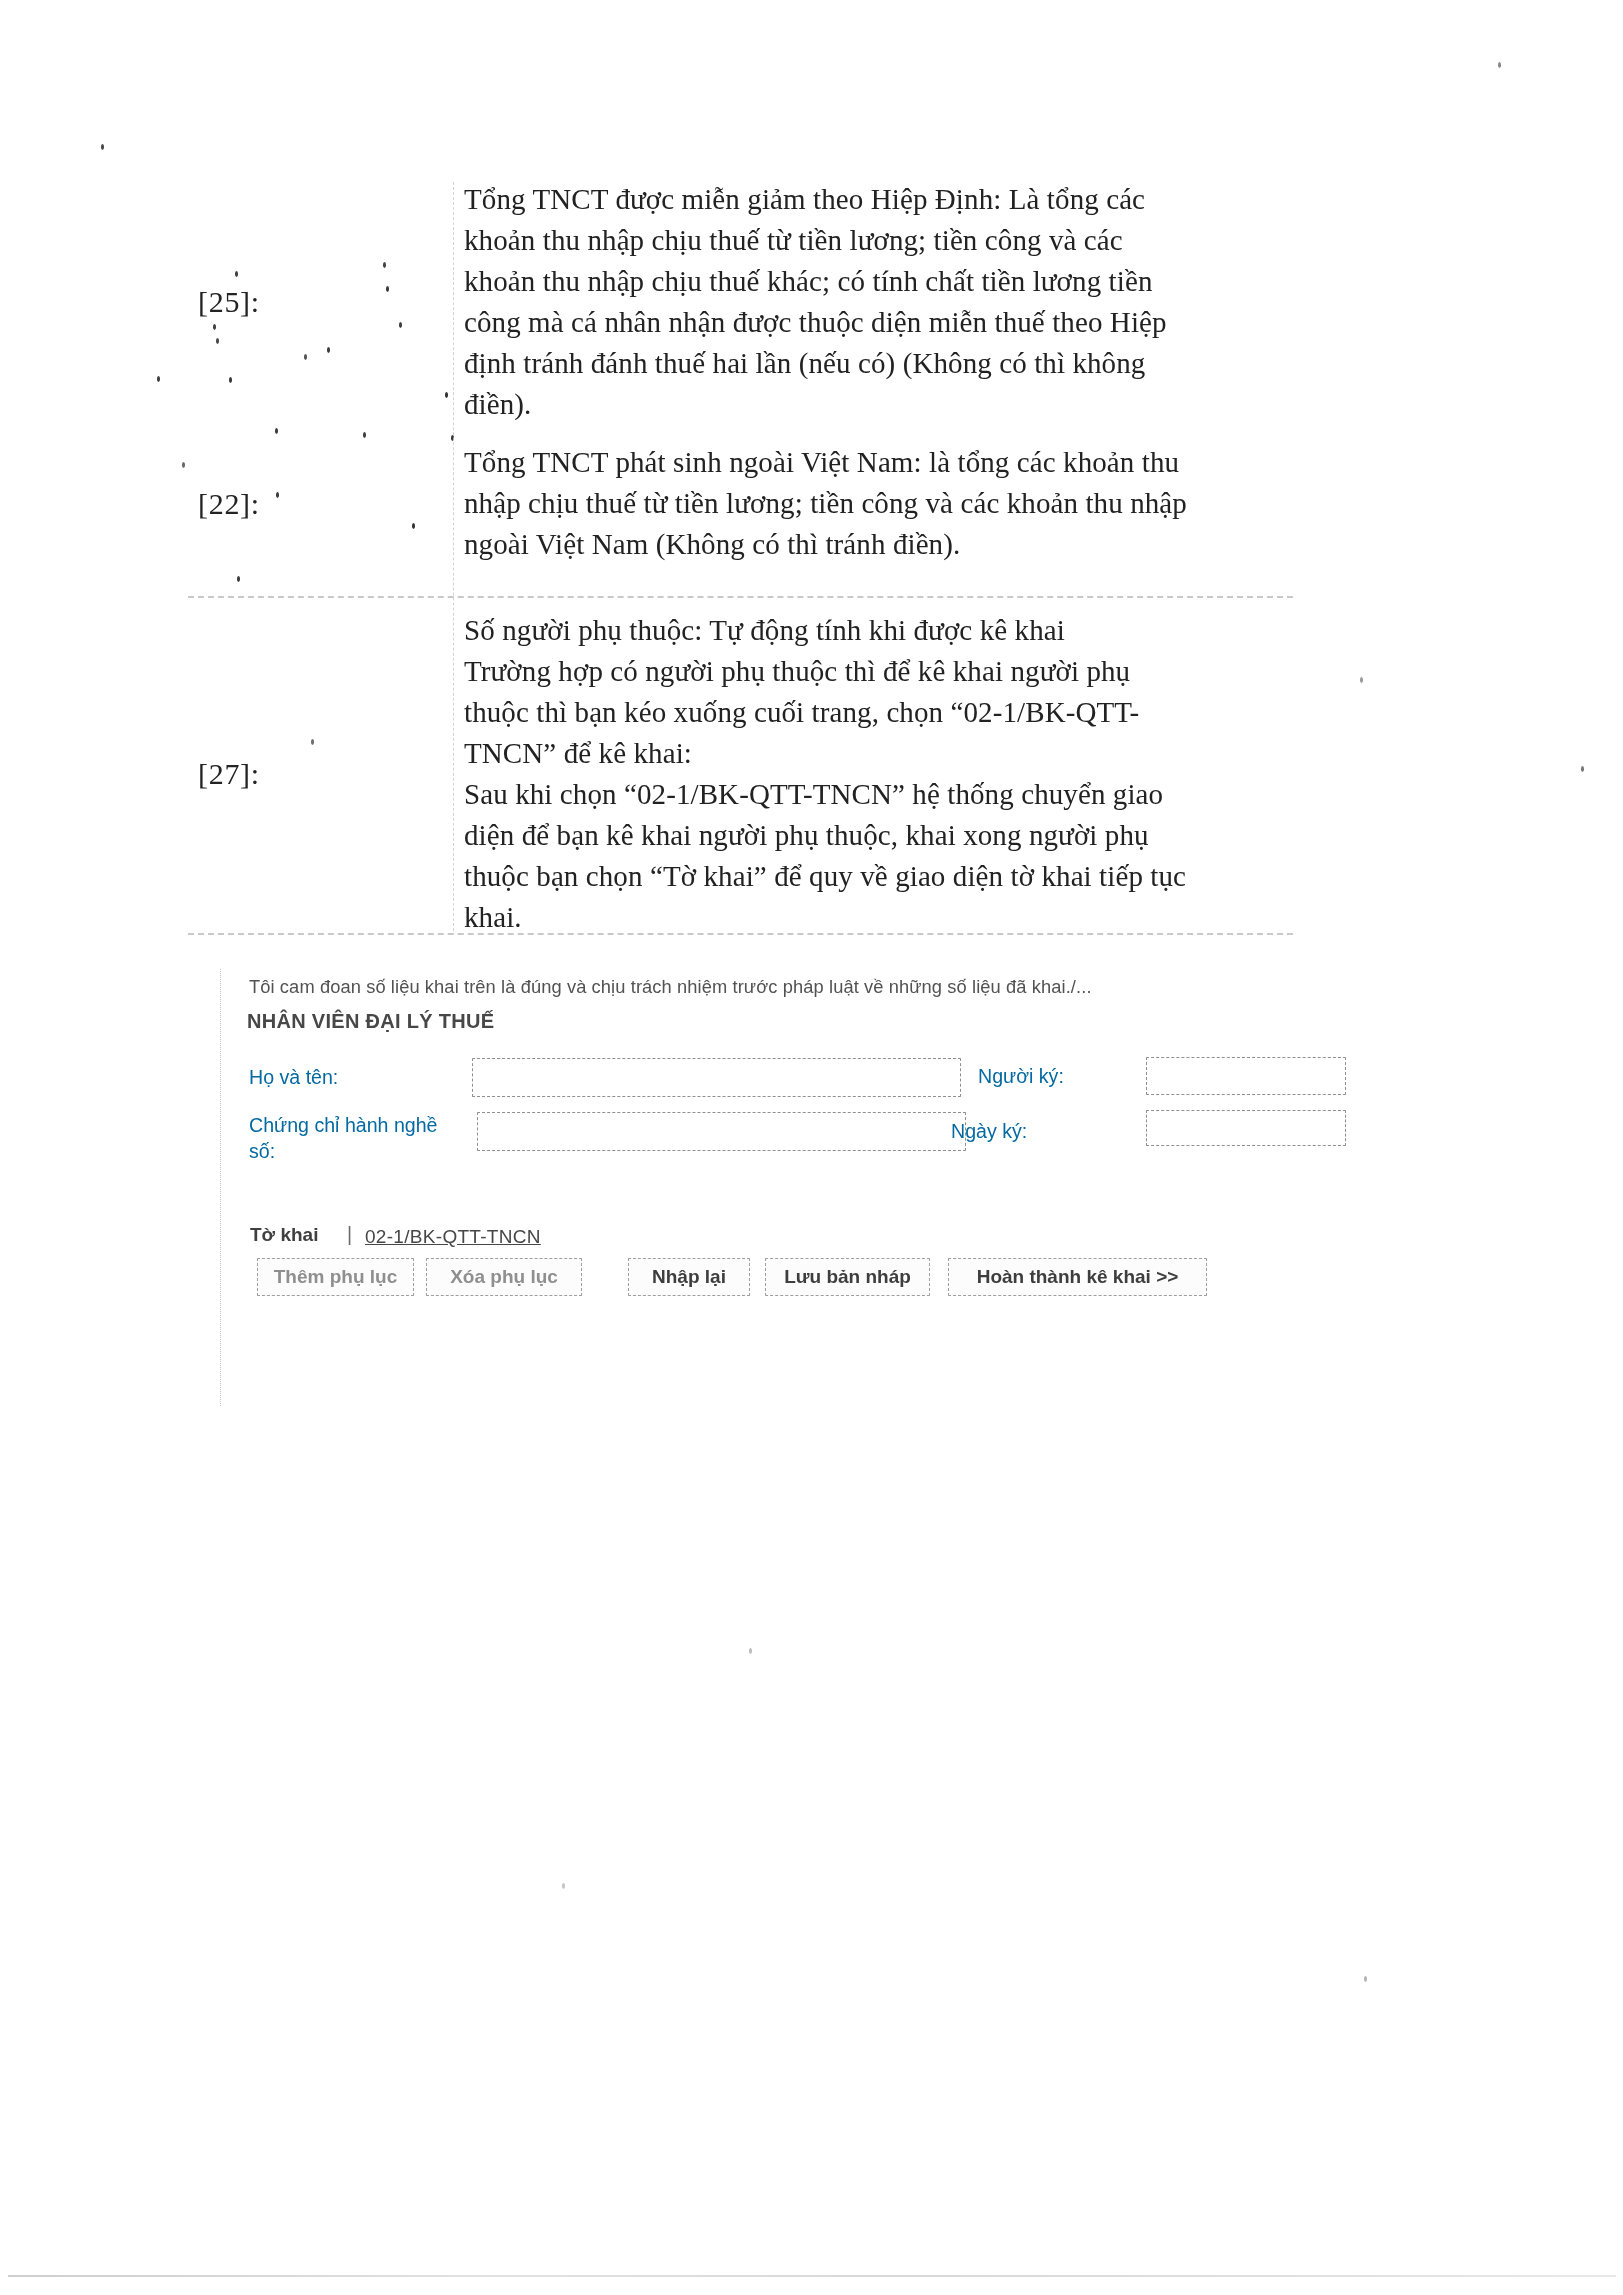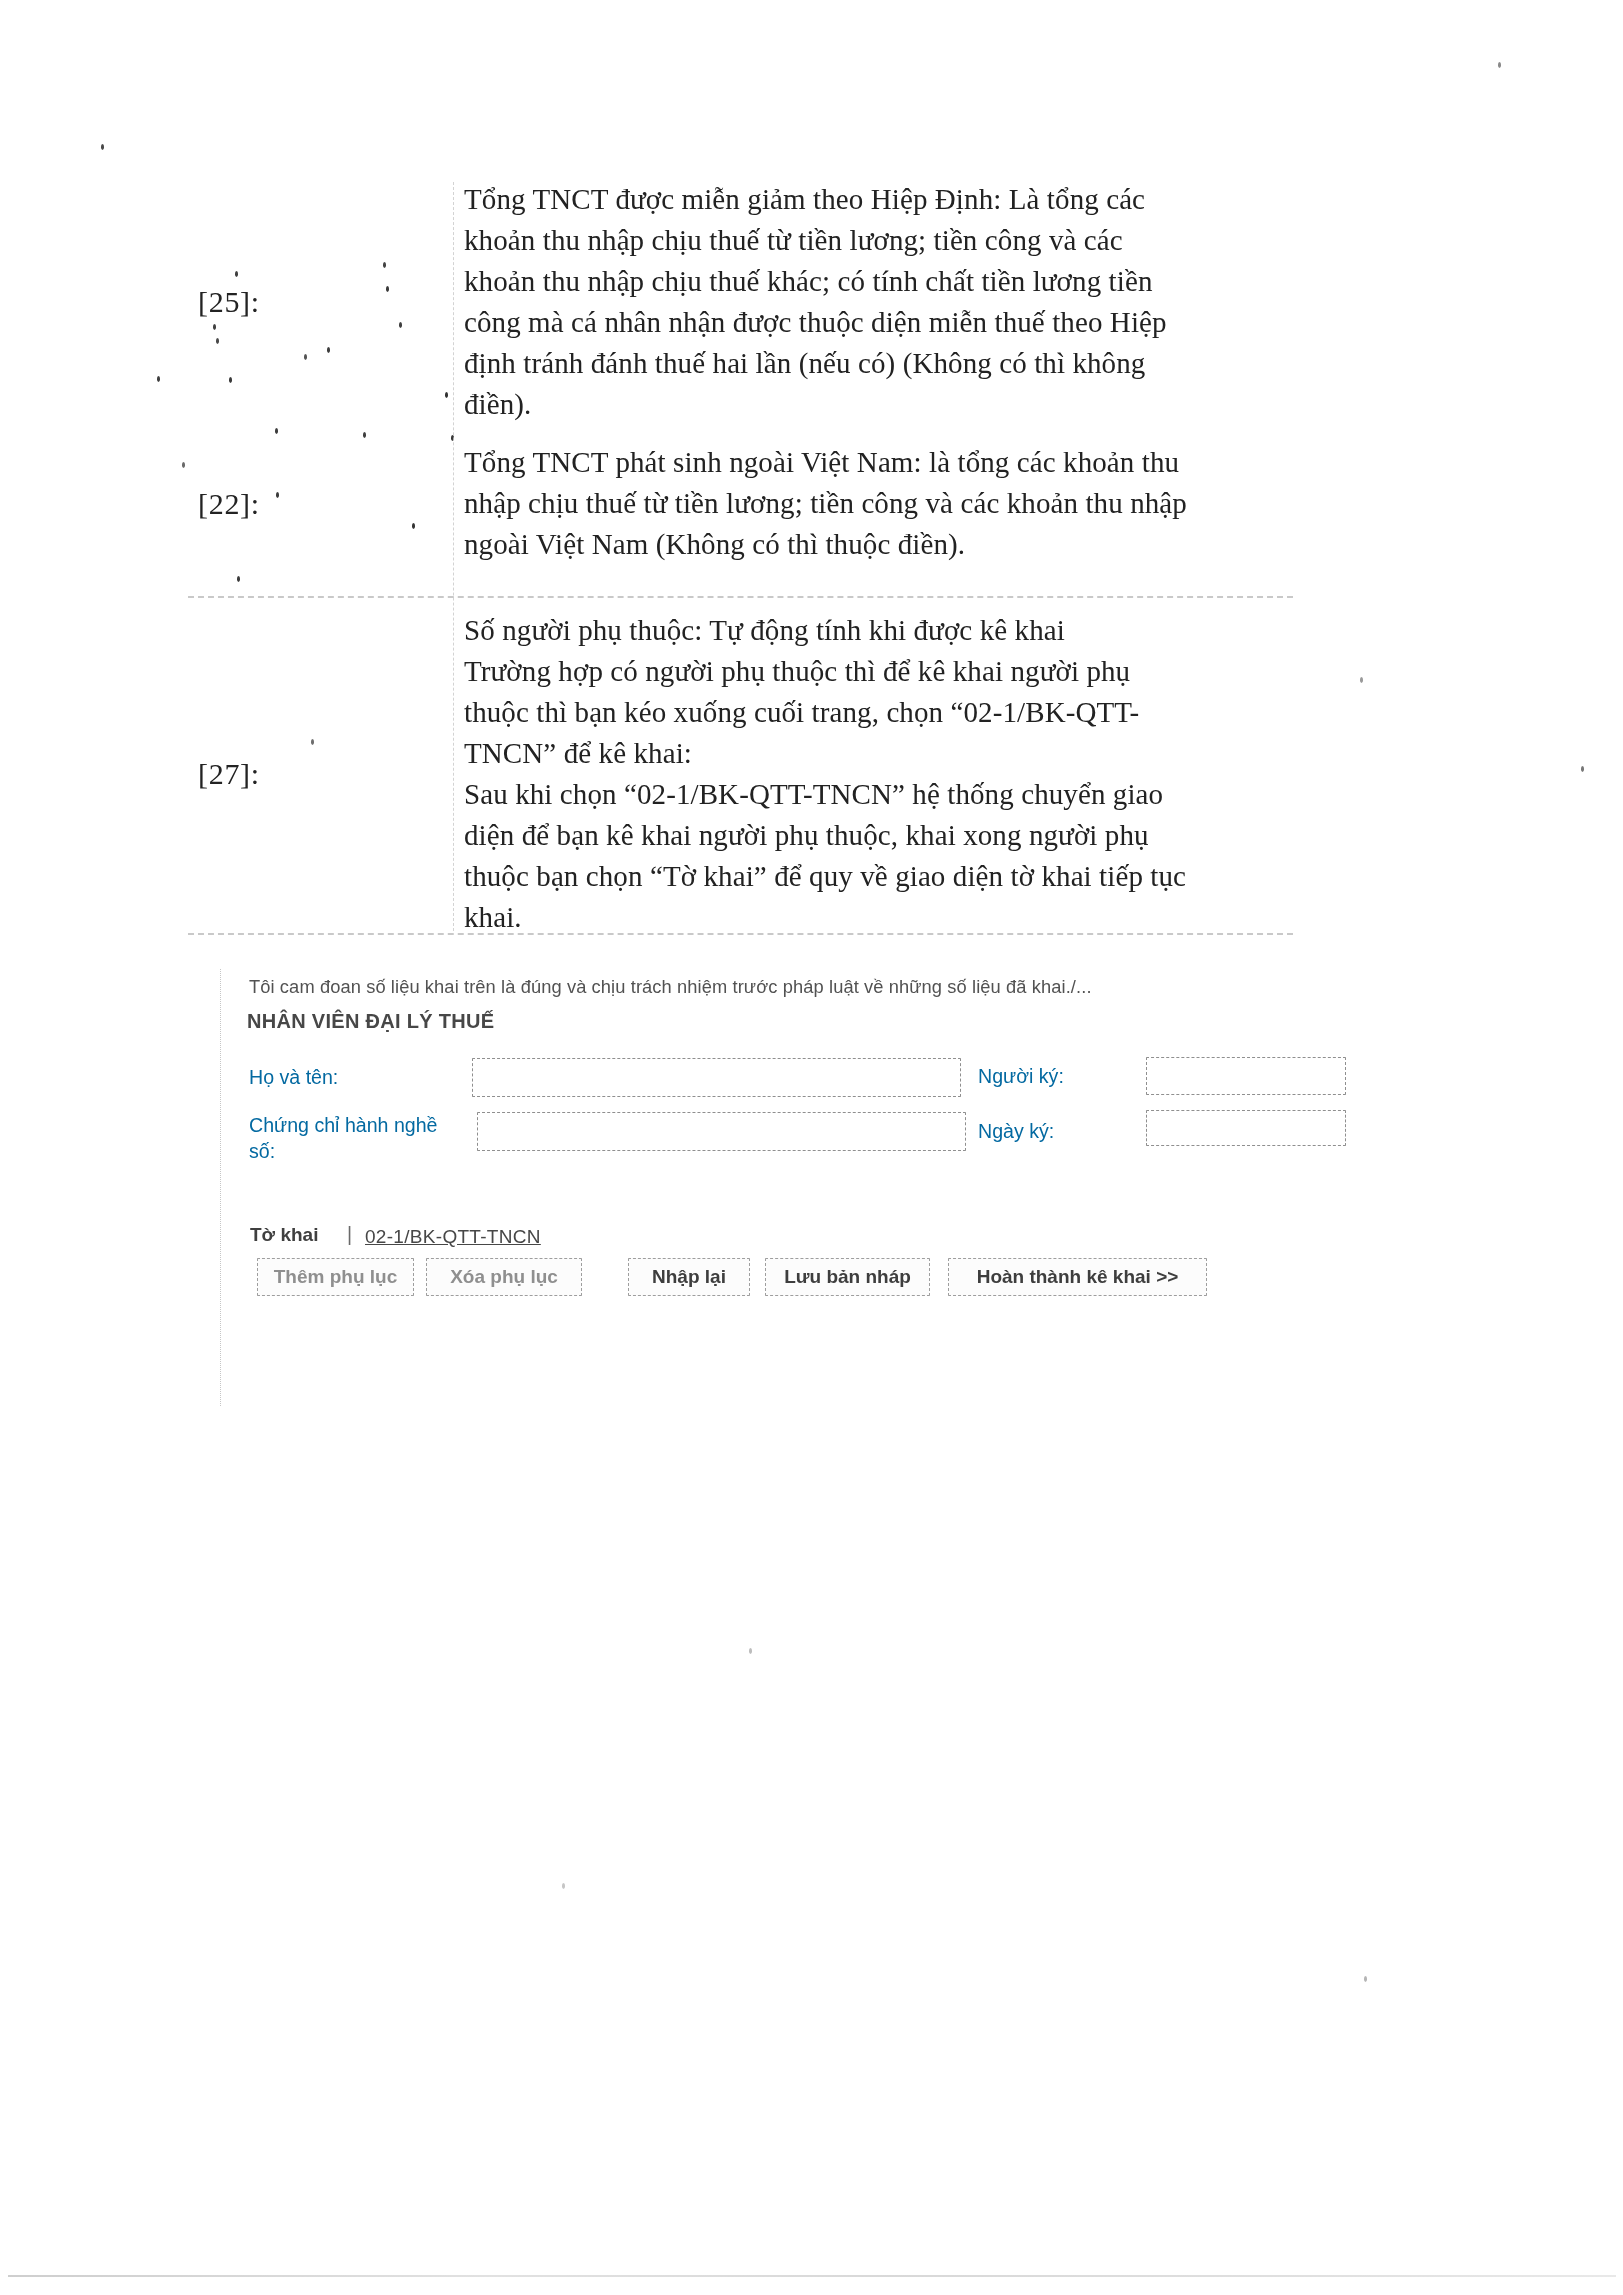--- a/index.html
+++ b/index.html
@@ -134,21 +134,21 @@
       <div class="iline">định tránh đánh thuế hai lần (nếu có) (Không có thì không</div>
       <div class="iline">điền).</div>
     </div>
   </section>
 
   <section class="irow" style="top:442px;">
     <div class="ilabel">[22]:</div>
     <div class="itext">
       <div class="iline">Tổng TNCT phát sinh ngoài Việt Nam: là tổng các khoản thu</div>
       <div class="iline">nhập chịu thuế từ tiền lương; tiền công và các khoản thu nhập</div>
-      <div class="iline">ngoài Việt Nam (Không có thì thuộc điền).</div>
+      <div class="iline">ngoài Việt Nam (Không có thì tránh điền).</div>
     </div>
   </section>
 
   <div class="hsep" style="top:596px;"></div>
 
   <section class="irow" style="top:610px;">
     <div class="ilabel">[27]:</div>
     <div class="itext">
       <div class="iline">Số người phụ thuộc: Tự động tính khi được kê khai</div>
       <div class="iline">Trường hợp có người phụ thuộc thì để kê khai người phụ</div>
@@ -173,21 +173,21 @@
 
     <div class="flabel" style="left:249px;top:1066px;">Họ và tên:</div>
     <input class="fbox" style="left: 472px; top: 1058px; width: 489px; height: 39px;" value="">
 
     <div class="flabel" style="left:978px;top:1065px;">Người ký:</div>
     <input class="fbox" style="left: 1146px; top: 1057px; width: 200px; height: 38px;" value="">
 
     <div class="flabel" style="left:249px;top:1112px;width:216px;line-height:26px;">Chứng chỉ hành nghề số:</div>
     <input class="fbox" style="left: 477px; top: 1112px; width: 489px; height: 39px;" value="">
 
-    <div class="flabel" style="left:978px;top:1120px;">Ngày ký:</div>
+    <div class="flabel" style="left:951px;top:1120px;">Ngày ký:</div>
     <input class="fbox" style="left: 1146px; top: 1110px; width: 200px; height: 36px;" value="">
 
     <div class="tokhai-label">Tờ khai</div>
     <div class="tokhai-pipe">|</div>
     <a class="tokhai-link">02-1/BK-QTT-TNCN</a>
 
     <button class="btn muted" style="left:257px;width:157px;">Thêm phụ lục</button>
     <button class="btn muted" style="left:426px;width:156px;">Xóa phụ lục</button>
     <button class="btn dark" style="left:628px;width:122px;text-align:center;">Nhập lại</button>
     <button class="btn dark" style="left:765px;width:165px;">Lưu bản nháp</button>

